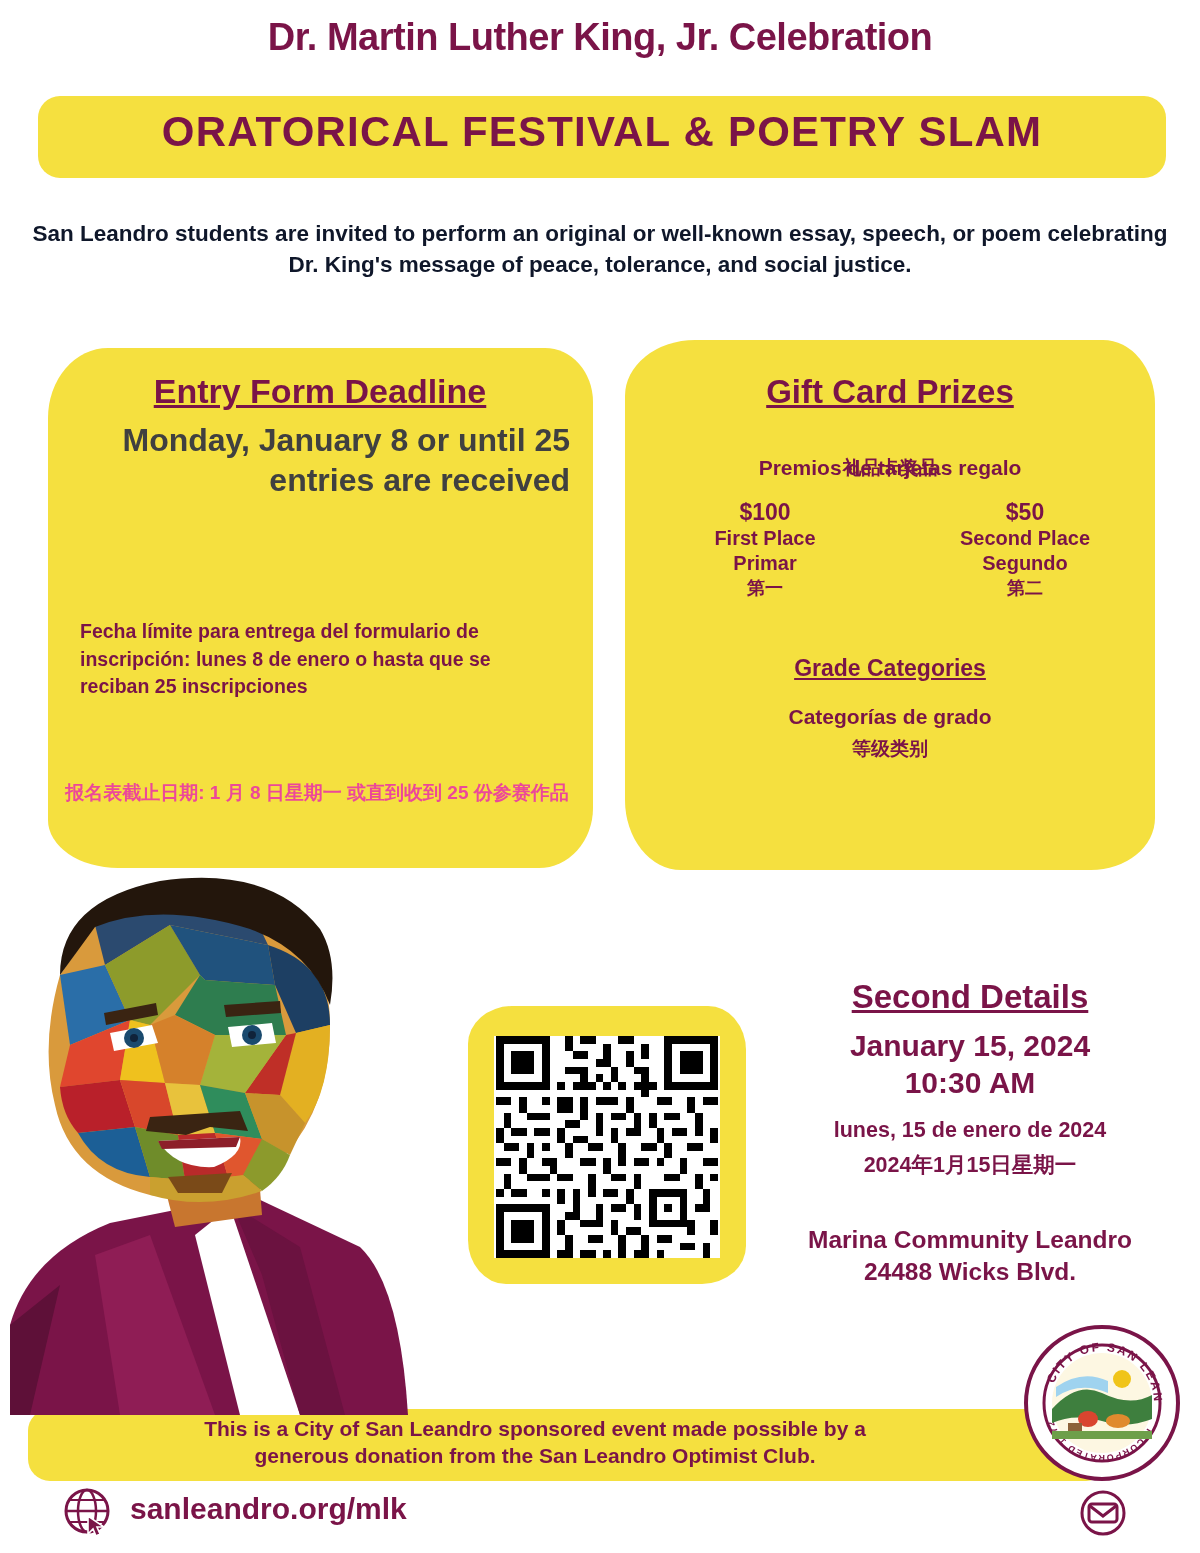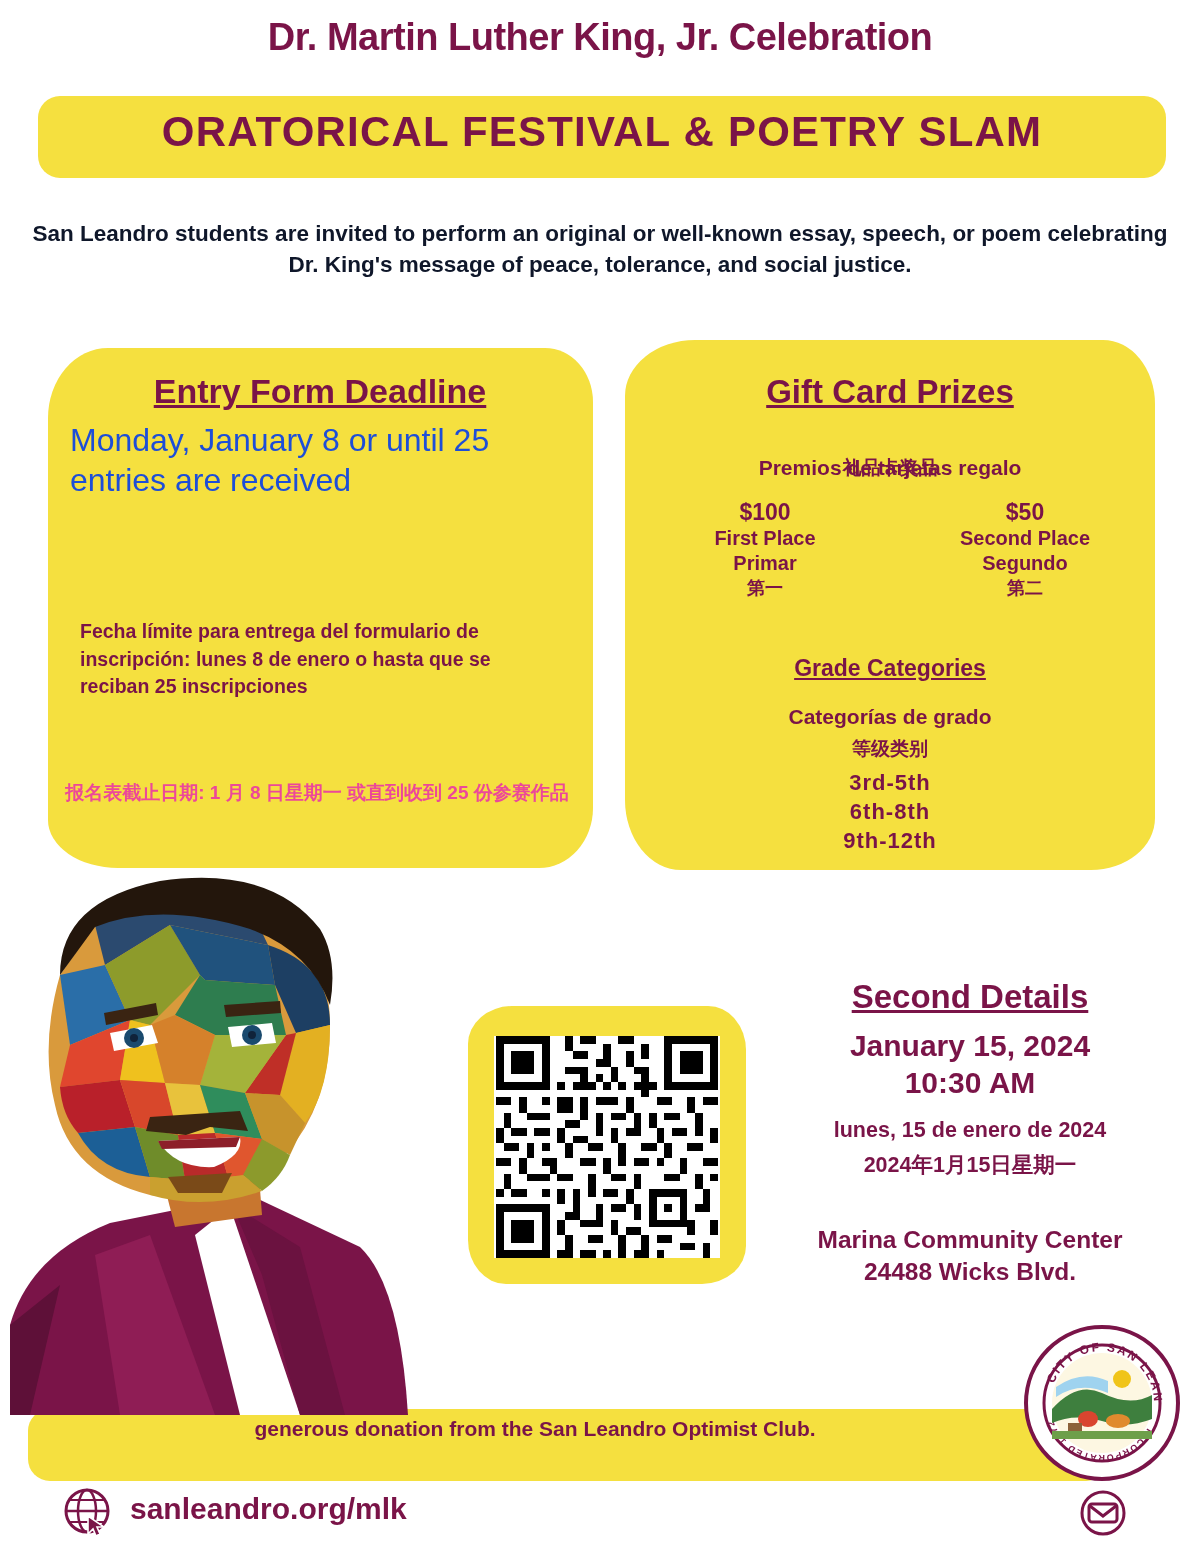--- a/index.html
+++ b/index.html
@@ -55,22 +55,22 @@
     left:28px;top:1409px;width:1080px;height:72px;
     border-radius:22px;
   }
 
   
   .lb-head{
     position:absolute;left:60px;top:372px;width:520px;text-align:center;
     font-size:34px;font-weight:bold;text-decoration:underline;color:#7a1448;
   }
   .lb-sub{
-    position:absolute;left:70px;top:420px;width:500px;text-align:left;
-    font-size:32px;font-weight:normal;line-height:1.26;color:#1d4ed8;
+    position:absolute;left:70px;top:420px;width:500px;text-align:right;
+    font-size:32px;font-weight:bold;line-height:1.26;color:#404040;
   }
   .lb-es{
     position:absolute;left:80px;top:618px;width:480px;text-align:left;
     font-size:19.5px;font-weight:bold;line-height:1.42;color:#7a1448;
   }
   .lb-zh{
     position:absolute;left:62px;top:778px;width:510px;text-align:center;
     font-size:19px;font-weight:bold;line-height:1.6;color:#ec4899;
   }
 
@@ -204,25 +204,20 @@
       <div class="amt">$50</div>
       <div class="place">Second Place</div>
       <div class="es">Segundo</div>
       <div class="zh">第二</div>
     </div>
   </div>
 
   <div class="gc-head">Grade Categories</div>
   <div class="gc-es">Categorías de grado</div>
   <div class="gc-zh">等级类别</div>
-  <div class="gc-list">
-    <div>3rd-5th</div>
-    <div>6th-8th</div>
-    <div>9th-12th</div>
-  </div>
 
   <div class="portrait">
     <svg width="470" height="560" viewBox="0 0 470 560">
 
       <path d="M10 560 L10 470 Q30 400 110 368 L250 340 L360 392 Q400 430 408 560 Z" fill="#7a1448"></path>
       <path d="M150 380 L215 560 L120 560 L95 400 Z" fill="#8f1d55"></path>
       <path d="M230 352 L300 560 L240 560 L195 380 Z" fill="#ffffff"></path>
       <path d="M232 350 L262 420 L300 560 L345 560 L300 392 Z" fill="#6b1240"></path>
       <path d="M60 430 L30 560 L10 560 L10 470 Z" fill="#5e1038"></path>
 
@@ -422,21 +417,21 @@
   </div>
 
   <div class="ed-head">Second Details</div>
   <div class="ed-date">
     <div>January 15, 2024</div>
     <div>10:30 AM</div>
   </div>
   <div class="ed-es">lunes, 15 de enero de 2024</div>
   <div class="ed-zh">2024年1月15日星期一</div>
   <div class="ed-venue">
-    <div>Marina Community Center</div>
+    <div>Marina Community Leandro</div>
     <div>24488 Wicks Blvd.</div>
   </div>
 
   <div class="seal">
     <svg width="160" height="160" viewBox="0 0 160 160">
       <circle cx="80" cy="80" r="76" fill="#ffffff" stroke="#7a1448" stroke-width="4"></circle>
       <circle cx="80" cy="80" r="58" fill="#ffffff" stroke="#7a1448" stroke-width="3"></circle>
       <path id="sealTop" d="M80,18 m-52,62 a52,52 0 0,1 104,0" fill="none"></path>
       <path id="sealBot" d="M80,142 m52,-62 a52,52 0 0,1 -104,0" fill="none"></path>
       <text font-family="Liberation Sans, sans-serif" font-size="12" font-weight="bold" fill="#7a1448" letter-spacing="2">
@@ -450,20 +445,21 @@
       <path d="M34 64 Q60 46 86 58 L86 70 Q58 58 34 74 Z" fill="#9fd3ef"></path>
       <circle cx="100" cy="56" r="9" fill="#f0c419"></circle>
       <path d="M56 96 a10 8 0 0 1 20 0 a10 8 0 0 1 -20 0" fill="#d9452f"></path>
       <path d="M84 98 a12 7 0 0 1 24 0 a12 7 0 0 1 -24 0" fill="#e08a2e"></path>
       <rect x="46" y="100" width="14" height="8" fill="#8c6239"></rect>
       <path d="M30 108 L130 108 L130 116 L30 116 Z" fill="#6e9f4a"></path>
     </svg>
   </div>
 
   <div class="sponsor">
+    <div>This is a City of San Leandro sponsored event made possible by a</div>
     <div>generous donation from the San Leandro Optimist Club.</div>
   </div>
 
   <div class="globe-icon">
     <svg width="52" height="52" viewBox="0 0 52 52">
       <circle cx="25" cy="25" r="21" fill="none" stroke="#7a1448" stroke-width="3"></circle>
       <ellipse cx="25" cy="25" rx="9" ry="21" fill="none" stroke="#7a1448" stroke-width="2.5"></ellipse>
       <line x1="4" y1="25" x2="46" y2="25" stroke="#7a1448" stroke-width="2.5"></line>
       <line x1="7" y1="14" x2="43" y2="14" stroke="#7a1448" stroke-width="2"></line>
       <line x1="7" y1="36" x2="43" y2="36" stroke="#7a1448" stroke-width="2"></line>

